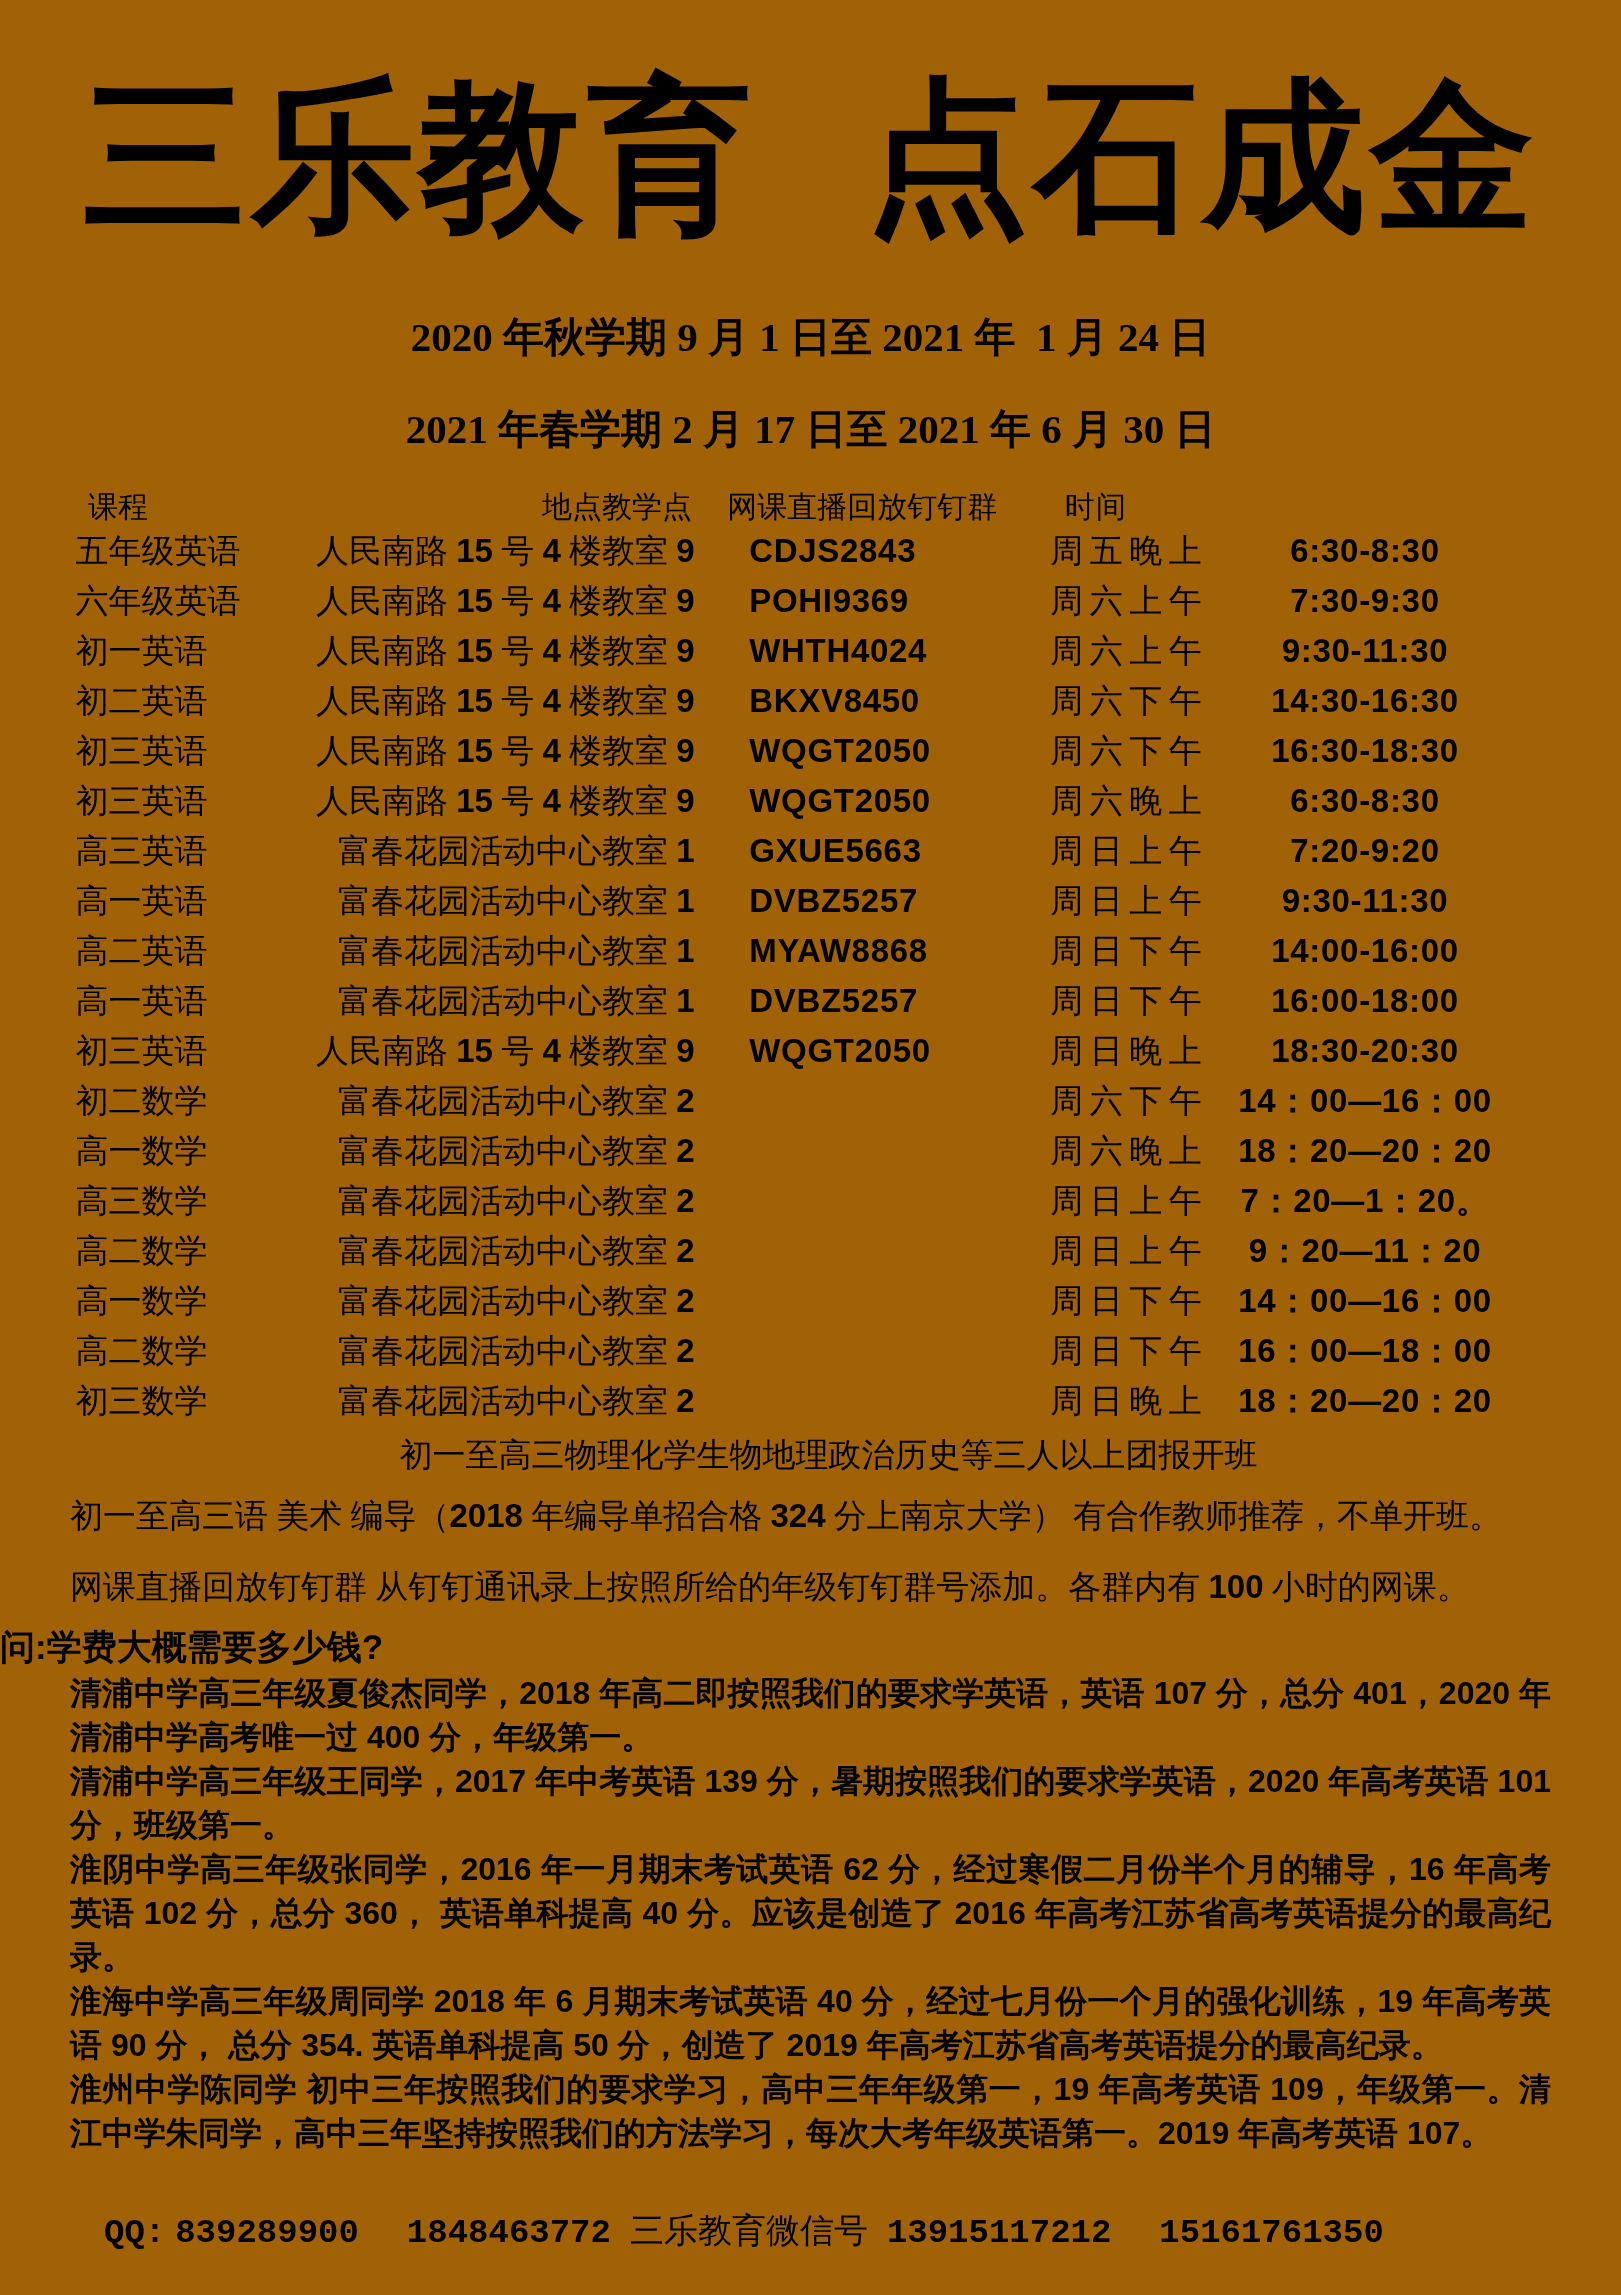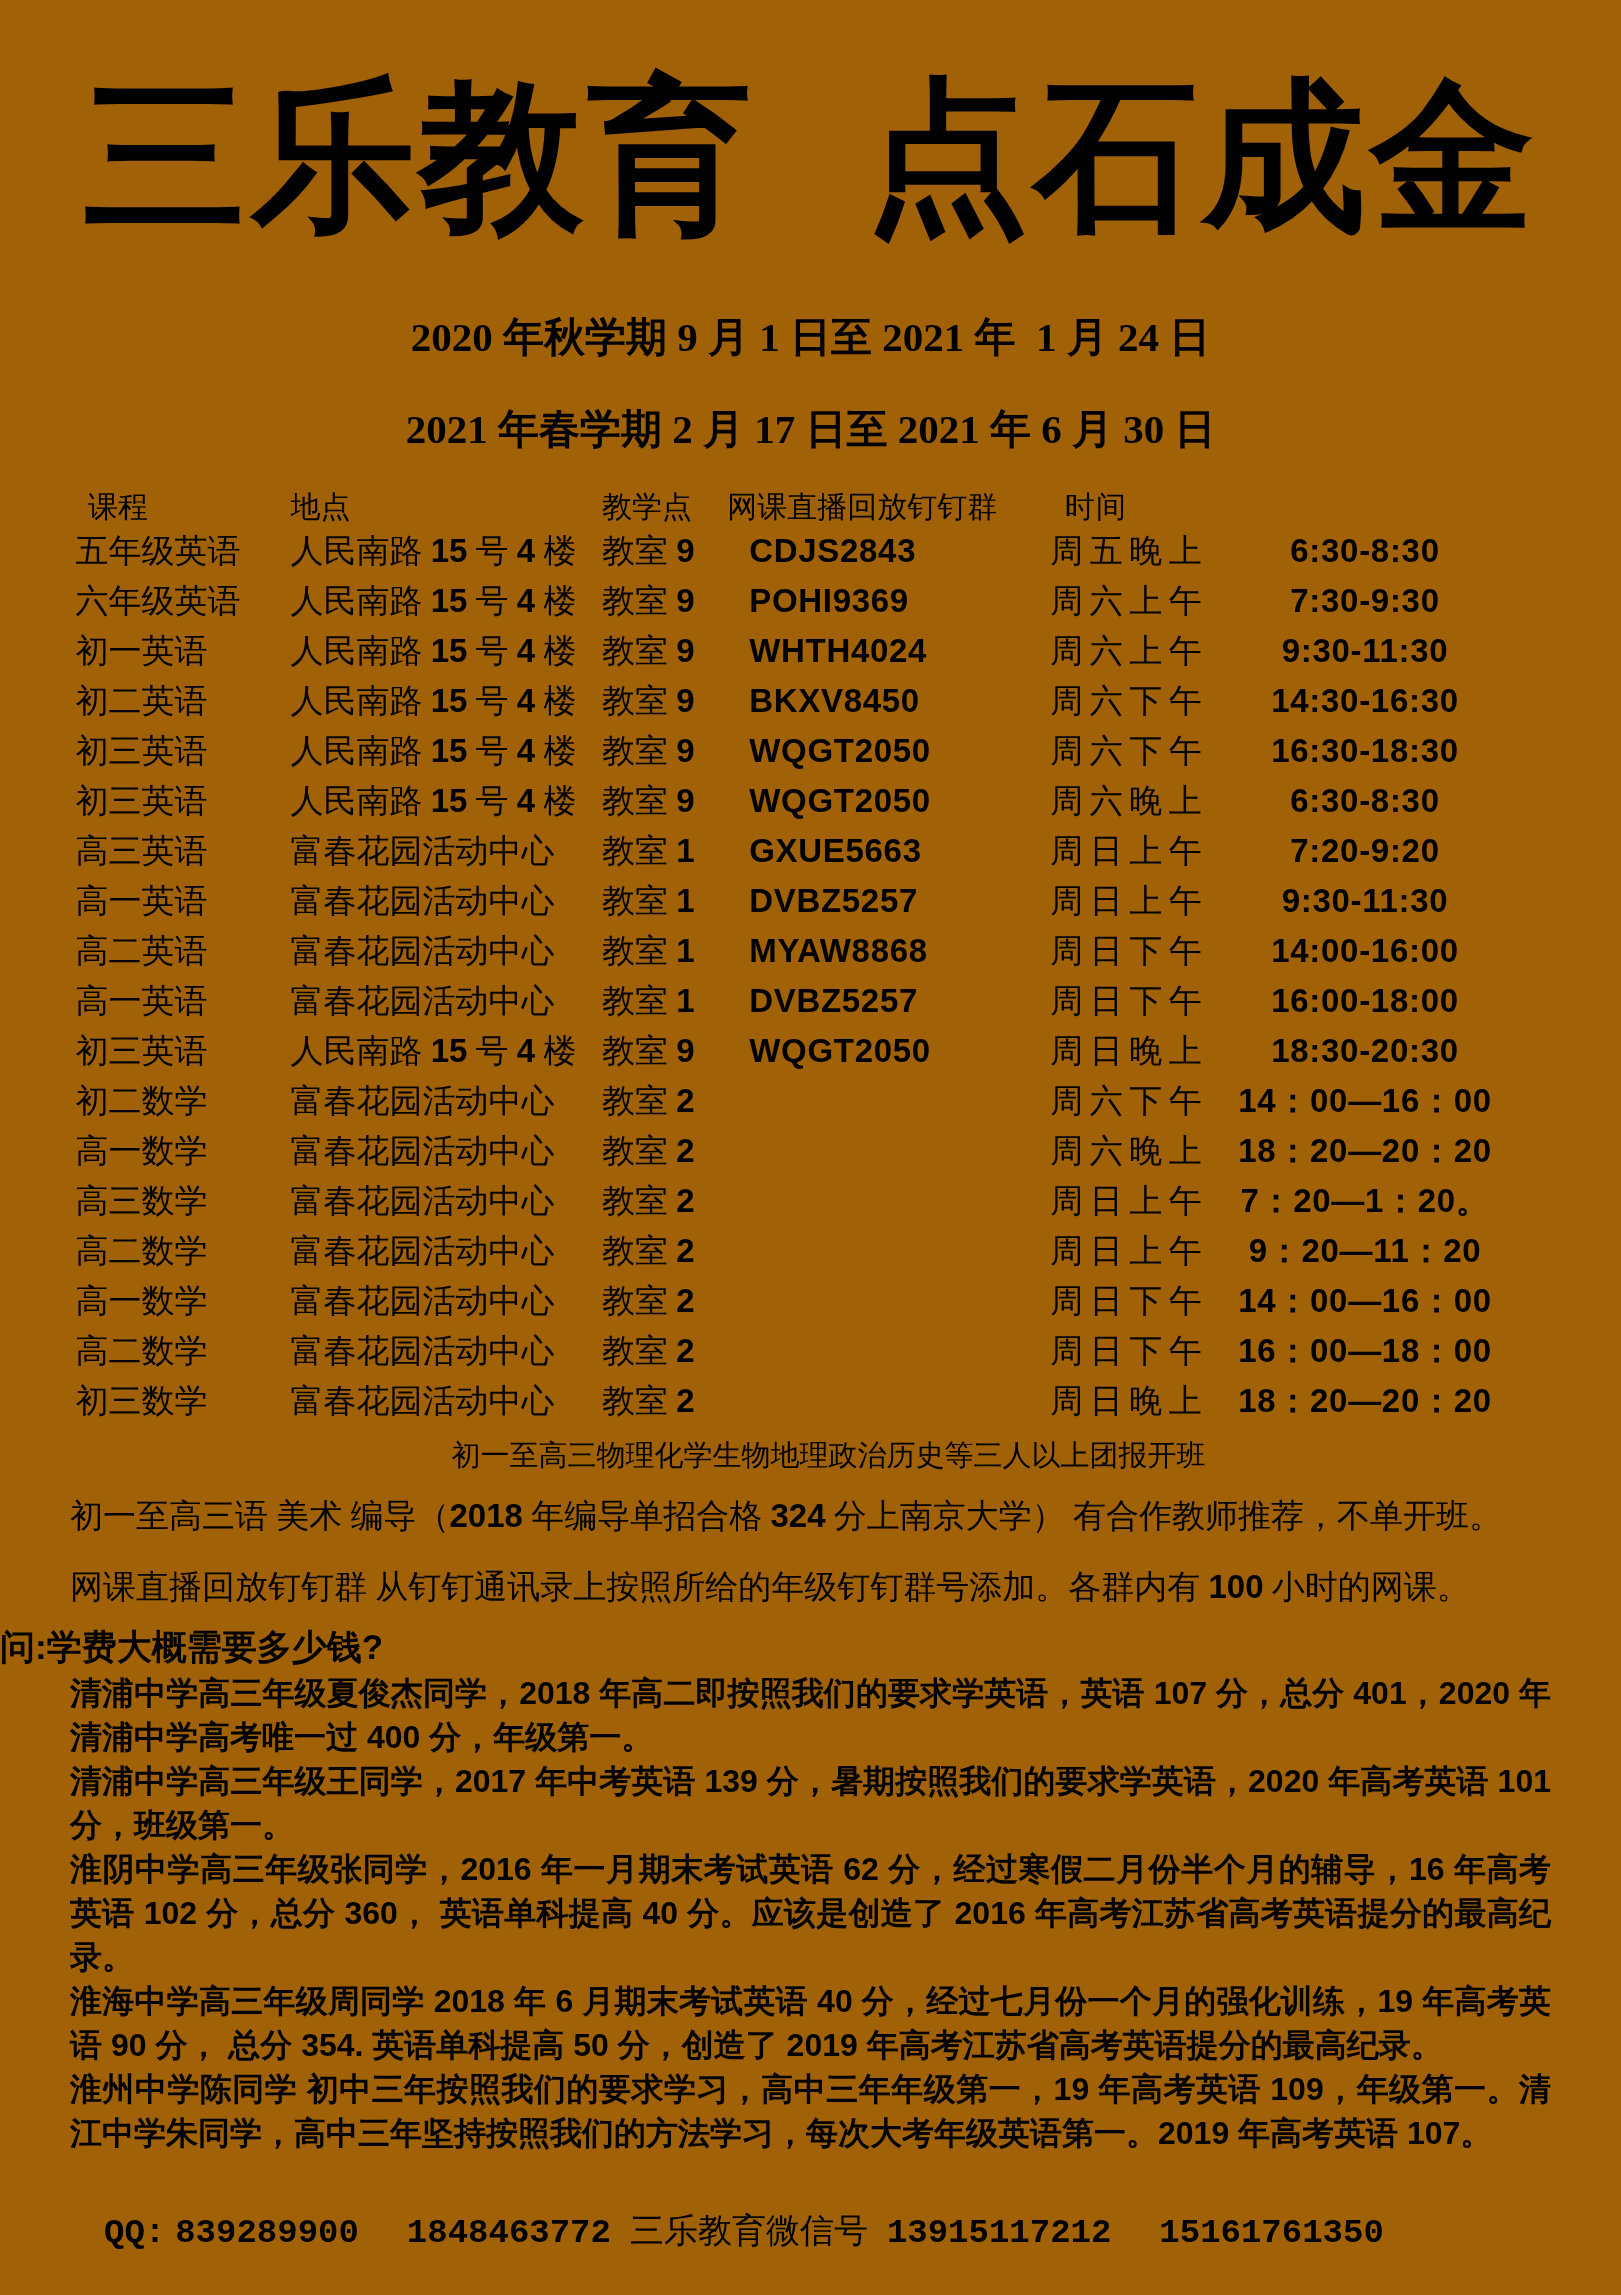--- a/index.html
+++ b/index.html
@@ -20,34 +20,34 @@
   
   .schedule{margin:32px 0 0 72px;}
   .srow{
     display:grid;grid-template-columns:217px 313px 145px 301px 185px 315px;
     align-items:center;height:50px;font-size:33px;font-family:"Liberation Serif",serif;
   }
   .shead{height:39px;font-size:30px;}
   .cell{white-space:pre;overflow:visible;}
   .c1{padding-left:3.6px;}
   .h1{padding-left:16px;}
-  .c2{padding-left:1.4px;}
+  .c2{padding-left:1.4px;text-align:right;}
   .c3{padding-left:0;}
   .h4{margin-left:-22px;}
   .c4{padding-left:2.2px;}
   .c5{padding-left:2.2px;letter-spacing:6.5px;}
   .h5{padding-left:16.7px;letter-spacing:1.4px;}
   .c6{text-align:center;padding-right:51px;}
   .mono-bold,.c6.t,.c4.g{
     font-family:"Liberation Sans","DejaVu Sans",sans-serif;font-weight:700;letter-spacing:0.7px;
   }
   .srow b,.note b{font-family:"Liberation Sans","DejaVu Sans",sans-serif;font-weight:700;}
   
   .note-center{
-    text-align:center;font-size:29px;line-height:38px;margin-top:10px;
+    text-align:center;font-size:33px;line-height:38px;margin-top:10px;
     font-family:"Liberation Serif",serif;white-space:pre;padding-left:36px;
   }
   .note{
     margin:13px 70px 0;font-size:33px;line-height:58px;
     font-family:"Liberation Serif",serif;text-align:justify;white-space:nowrap;
   }
   .question{
     margin-top:10px;font-size:35px;line-height:41px;
     font-family:"Liberation Sans","DejaVu Sans",sans-serif;font-weight:700;
   }

